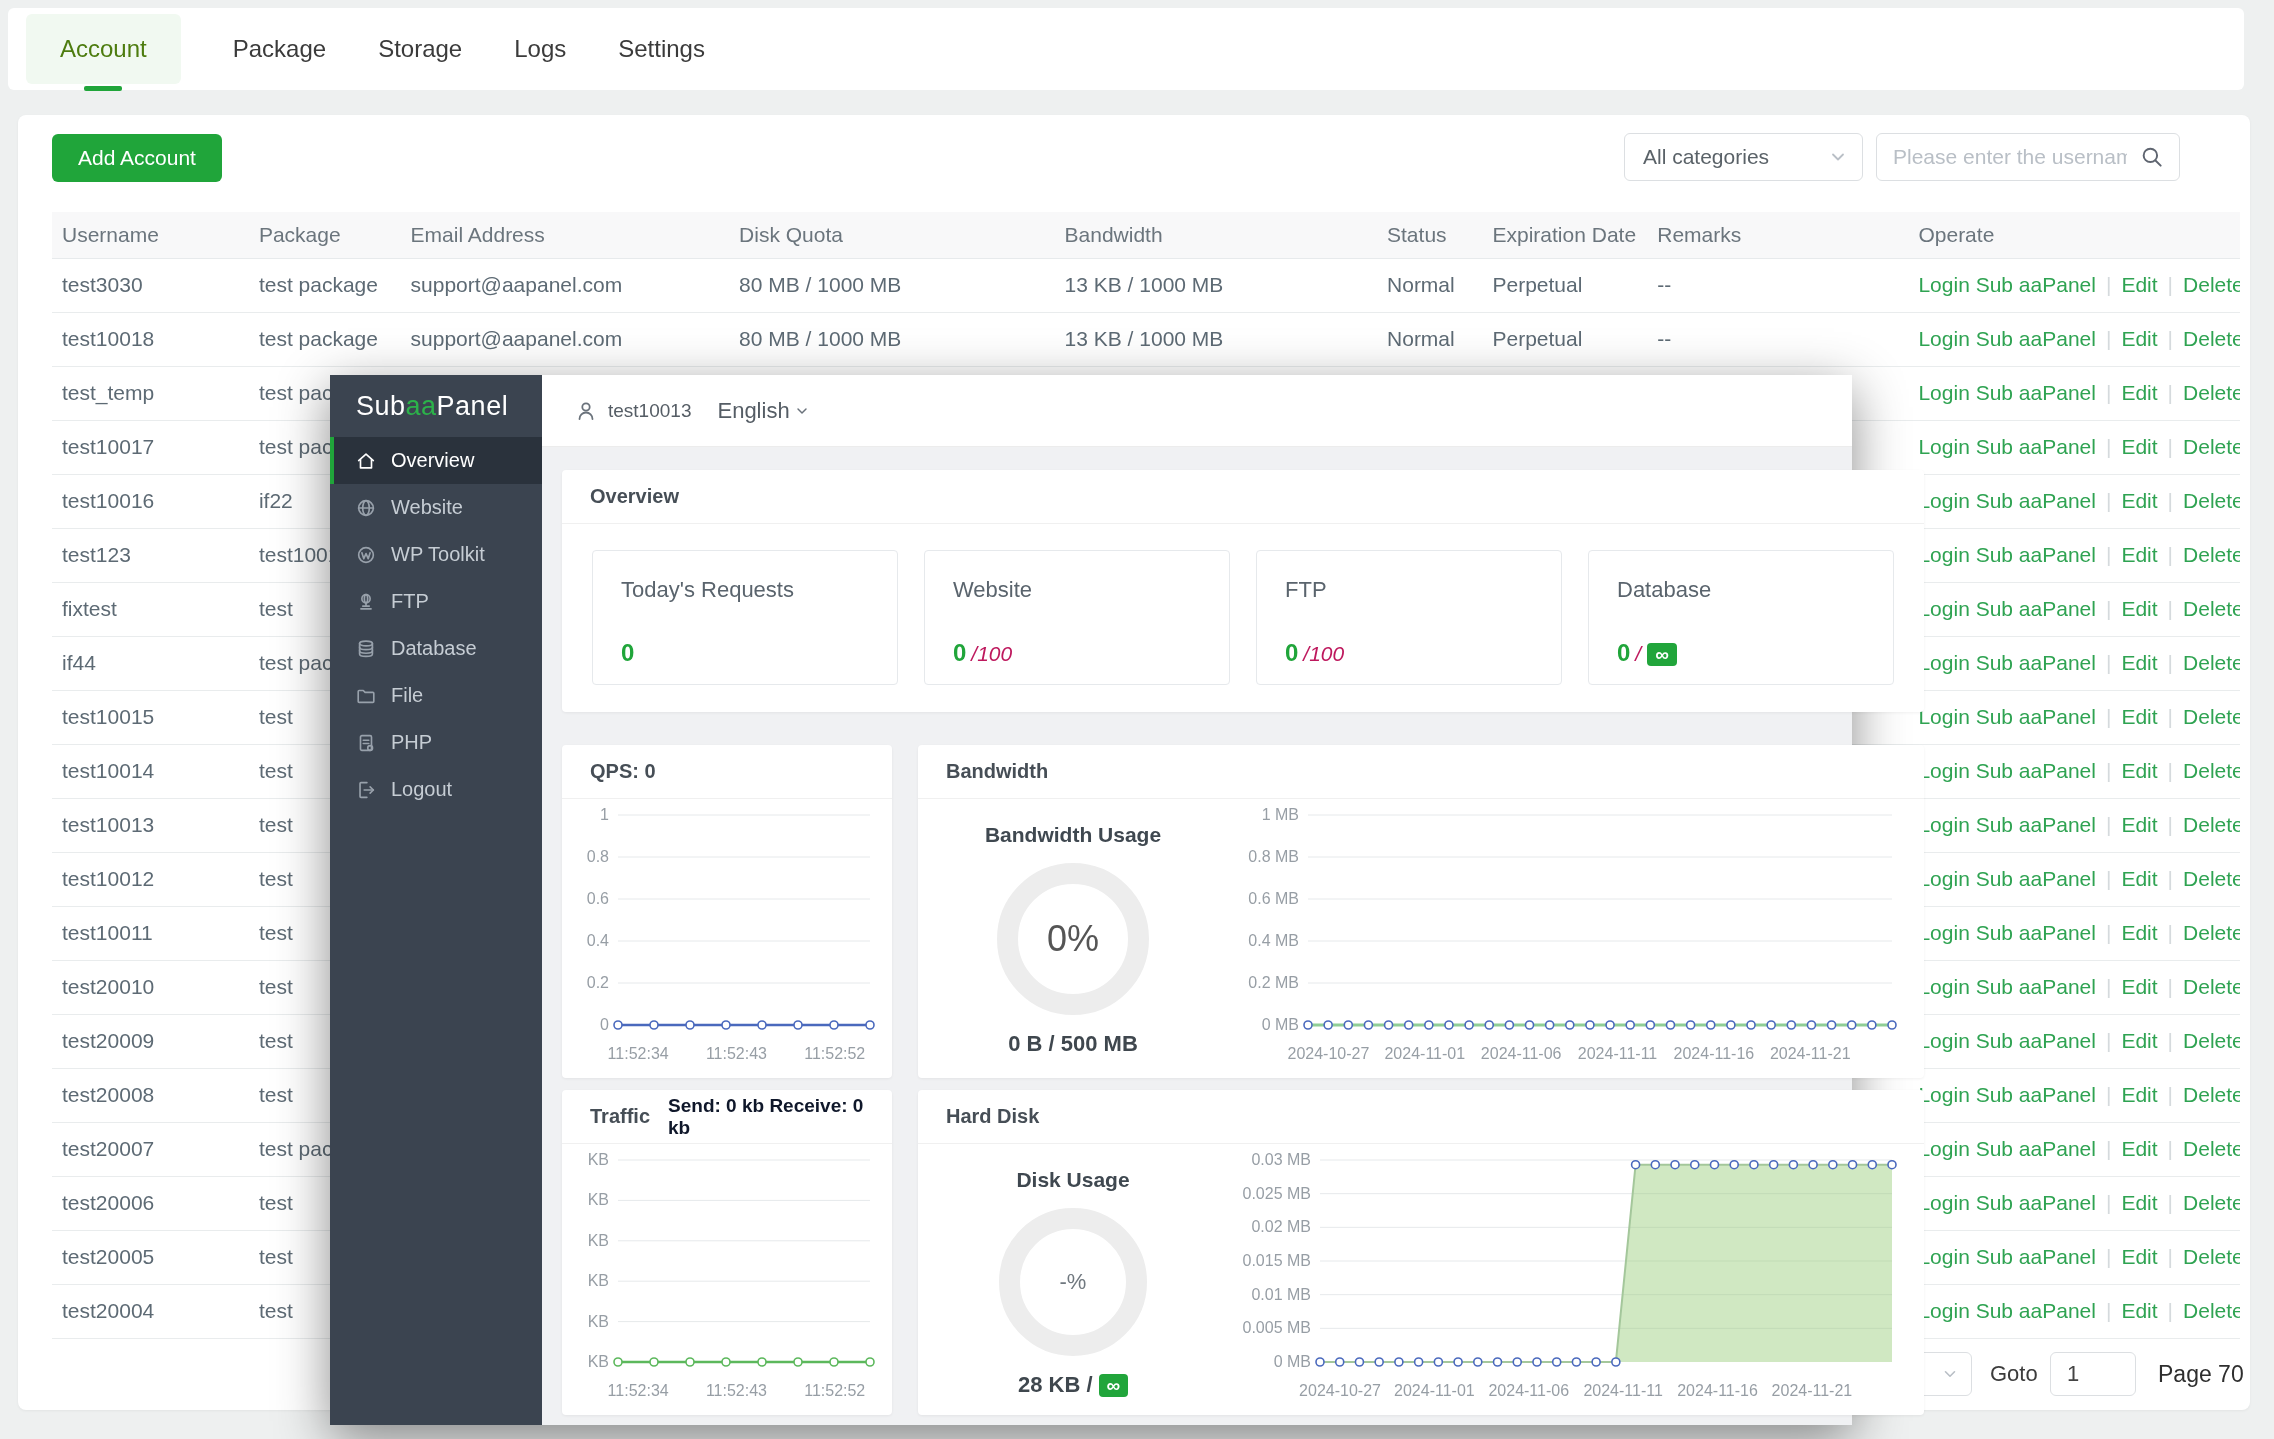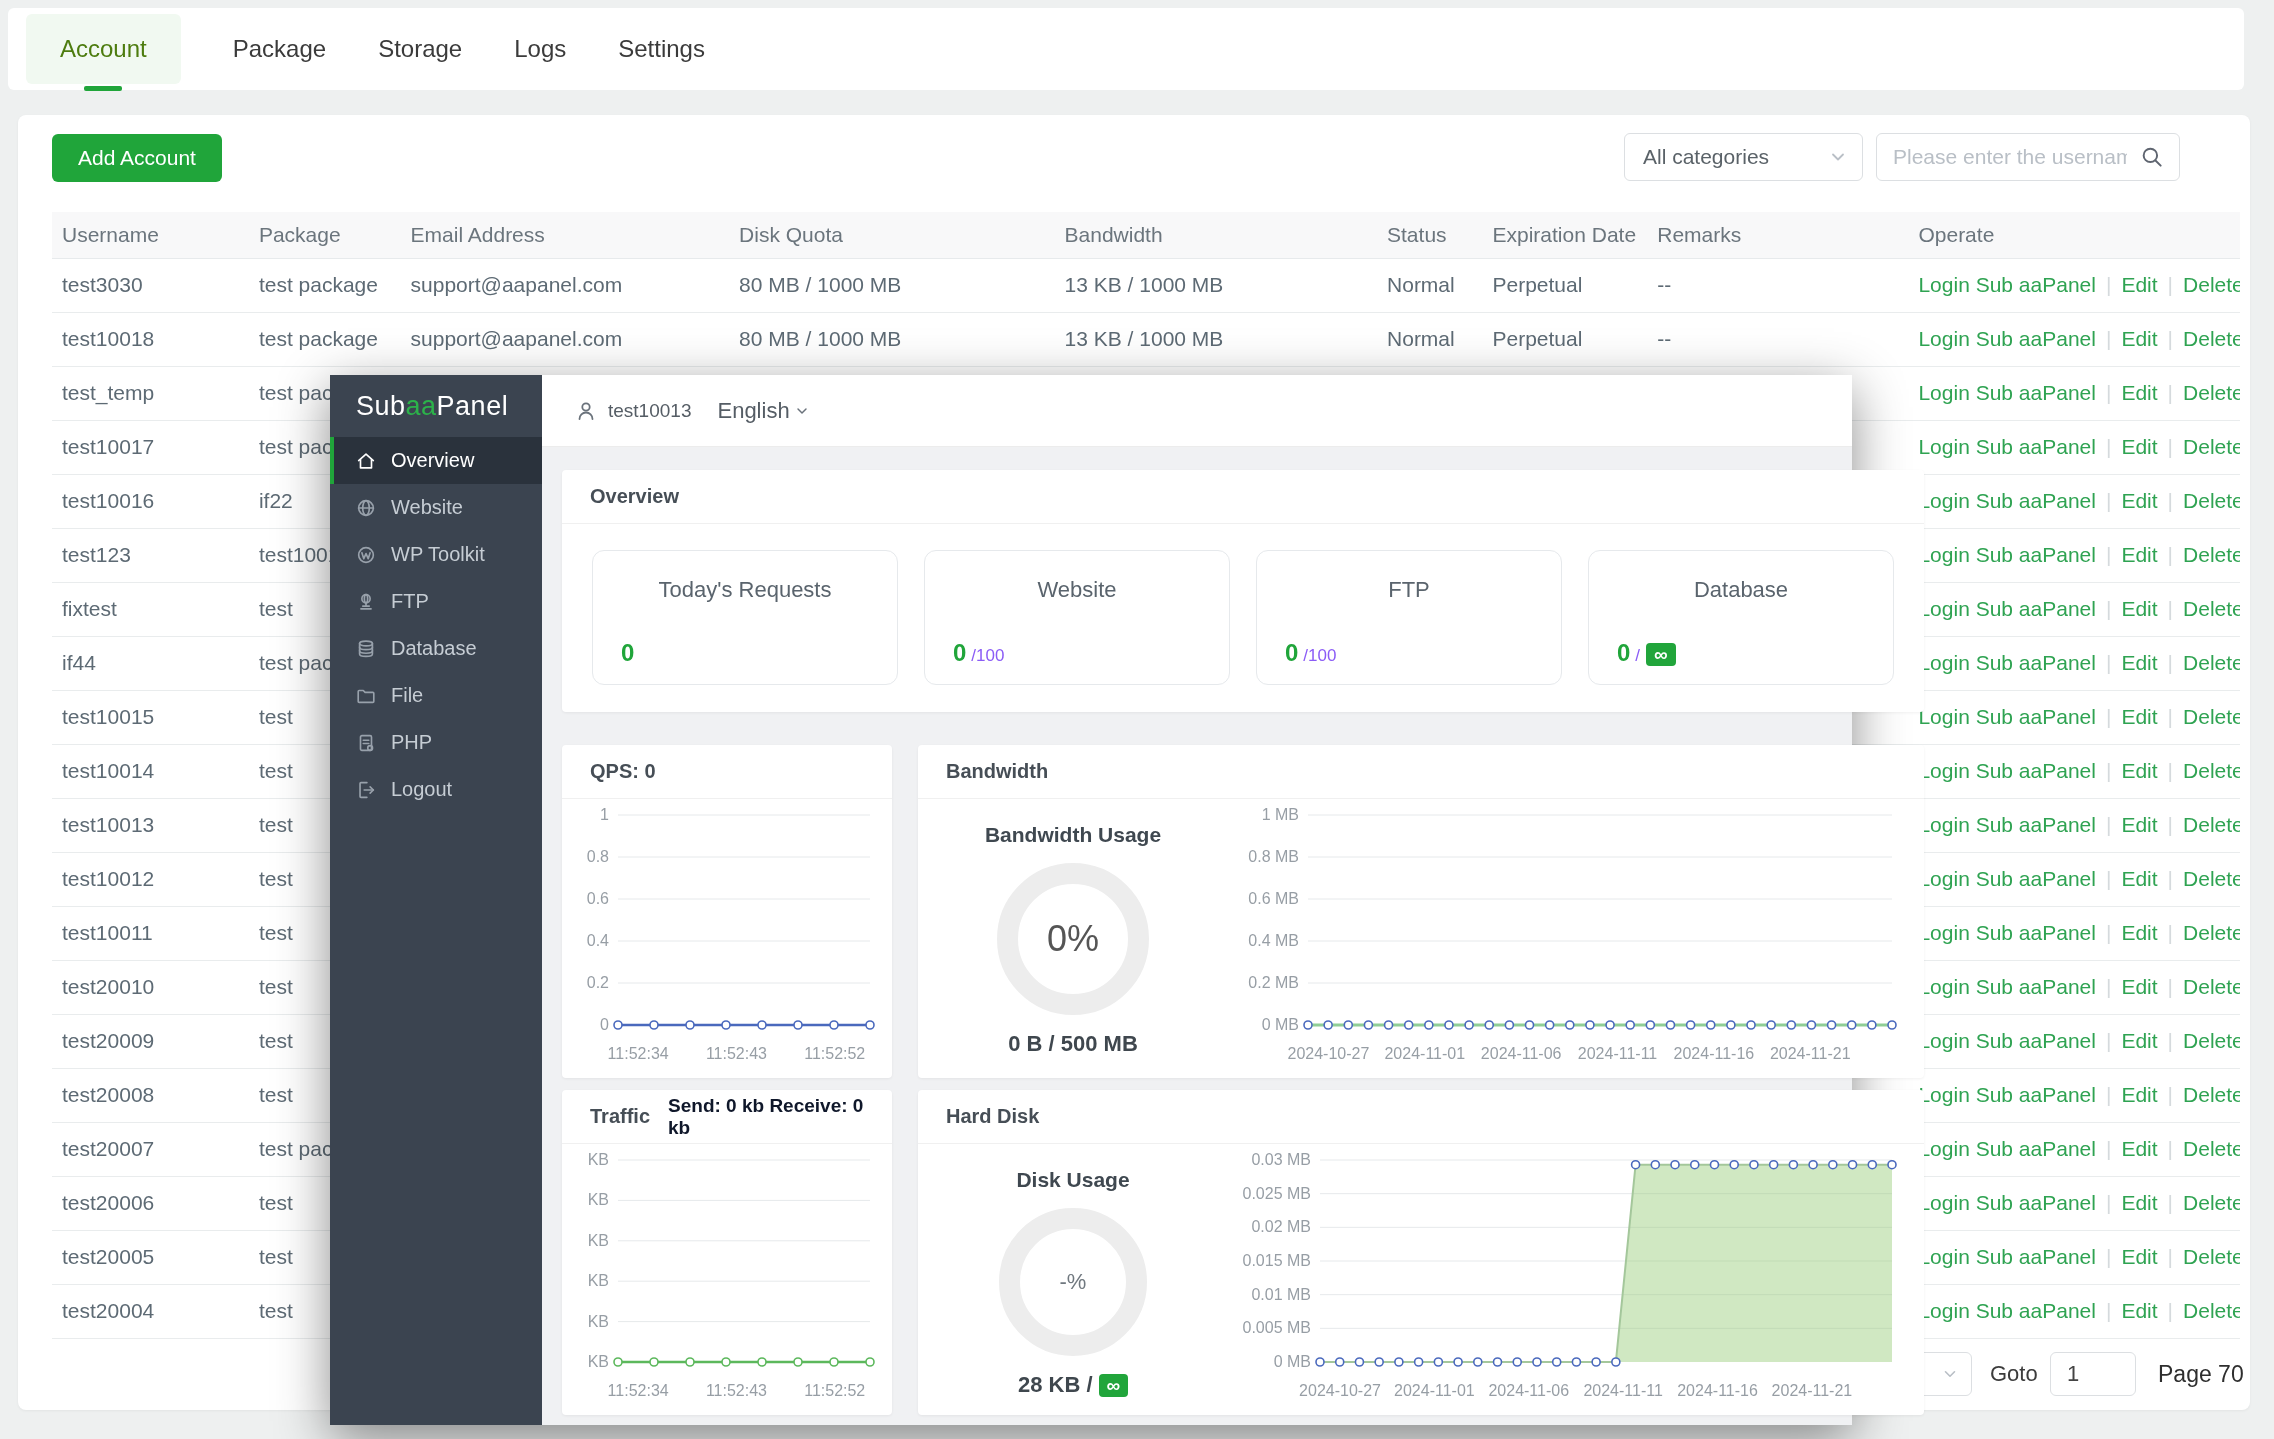--- a/index.html
+++ b/index.html
@@ -116,25 +116,25 @@
   .mh-user { font-size:19px; color:#555d65; margin:0 26px 0 10px; }
   .mh-lang { font-size:22px; color:#555d65; display:flex; align-items:center; cursor:pointer;justify-content:space-between; }
   .panel { position:absolute; background:#fff; border-radius:4px; box-shadow:0 1px 3px rgba(0,0,0,0.06); }
   .panel-head {
     height:54px; display:flex; align-items:center; padding:0 28px;
     border-bottom:1px solid #f0f0f0; font-size:20px; font-weight:bold; color:#464e56;
   }
   .panel-head .stats { font-weight:bold; font-size:19px; margin-left:18px; color:#0f172a; }
   
   .ov-body { display:flex; gap:26px; padding:26px 30px; }
-  .ov-card { flex:1; border:1px solid #e6e9ec; border-radius:12px; padding:26px 28px; height:135px;text-align:center; }
+  .ov-card { flex:1; border:1px solid #e6e9ec; border-radius:4px; padding:26px 28px; height:135px; }
   .ov-title { font-size:22px; color:#5a646d; }
   .ov-value { margin-top:36px; display:flex; align-items:baseline; }
   .ov-value .num { font-size:24px; font-weight:bold; color:#20a53a; }
-  .ov-value .suf { font-size:17px; color:#8b5cf6; margin-left:5px; }
+  .ov-value .suf { font-size:21px; color:#be185d; margin-left:5px;font-style:italic; }
   .inf-badge {
     display:inline-block; background:#21a53b; color:#fff; border-radius:4px;
     font-size:19px; line-height:23px; padding:0 8px; margin-left:6px; font-weight:bold;
     vertical-align:baseline;
   }
   
   .gauge-col { width:310px; flex-shrink:0; display:flex; flex-direction:column; align-items:center; padding-top:14px; }
   .gauge-title { font-size:21px; font-weight:bold; color:#3f4850;margin-top:10px; }
   .donut {
     width:152px; height:152px; border-radius:50%; border:21px solid #ededed;

